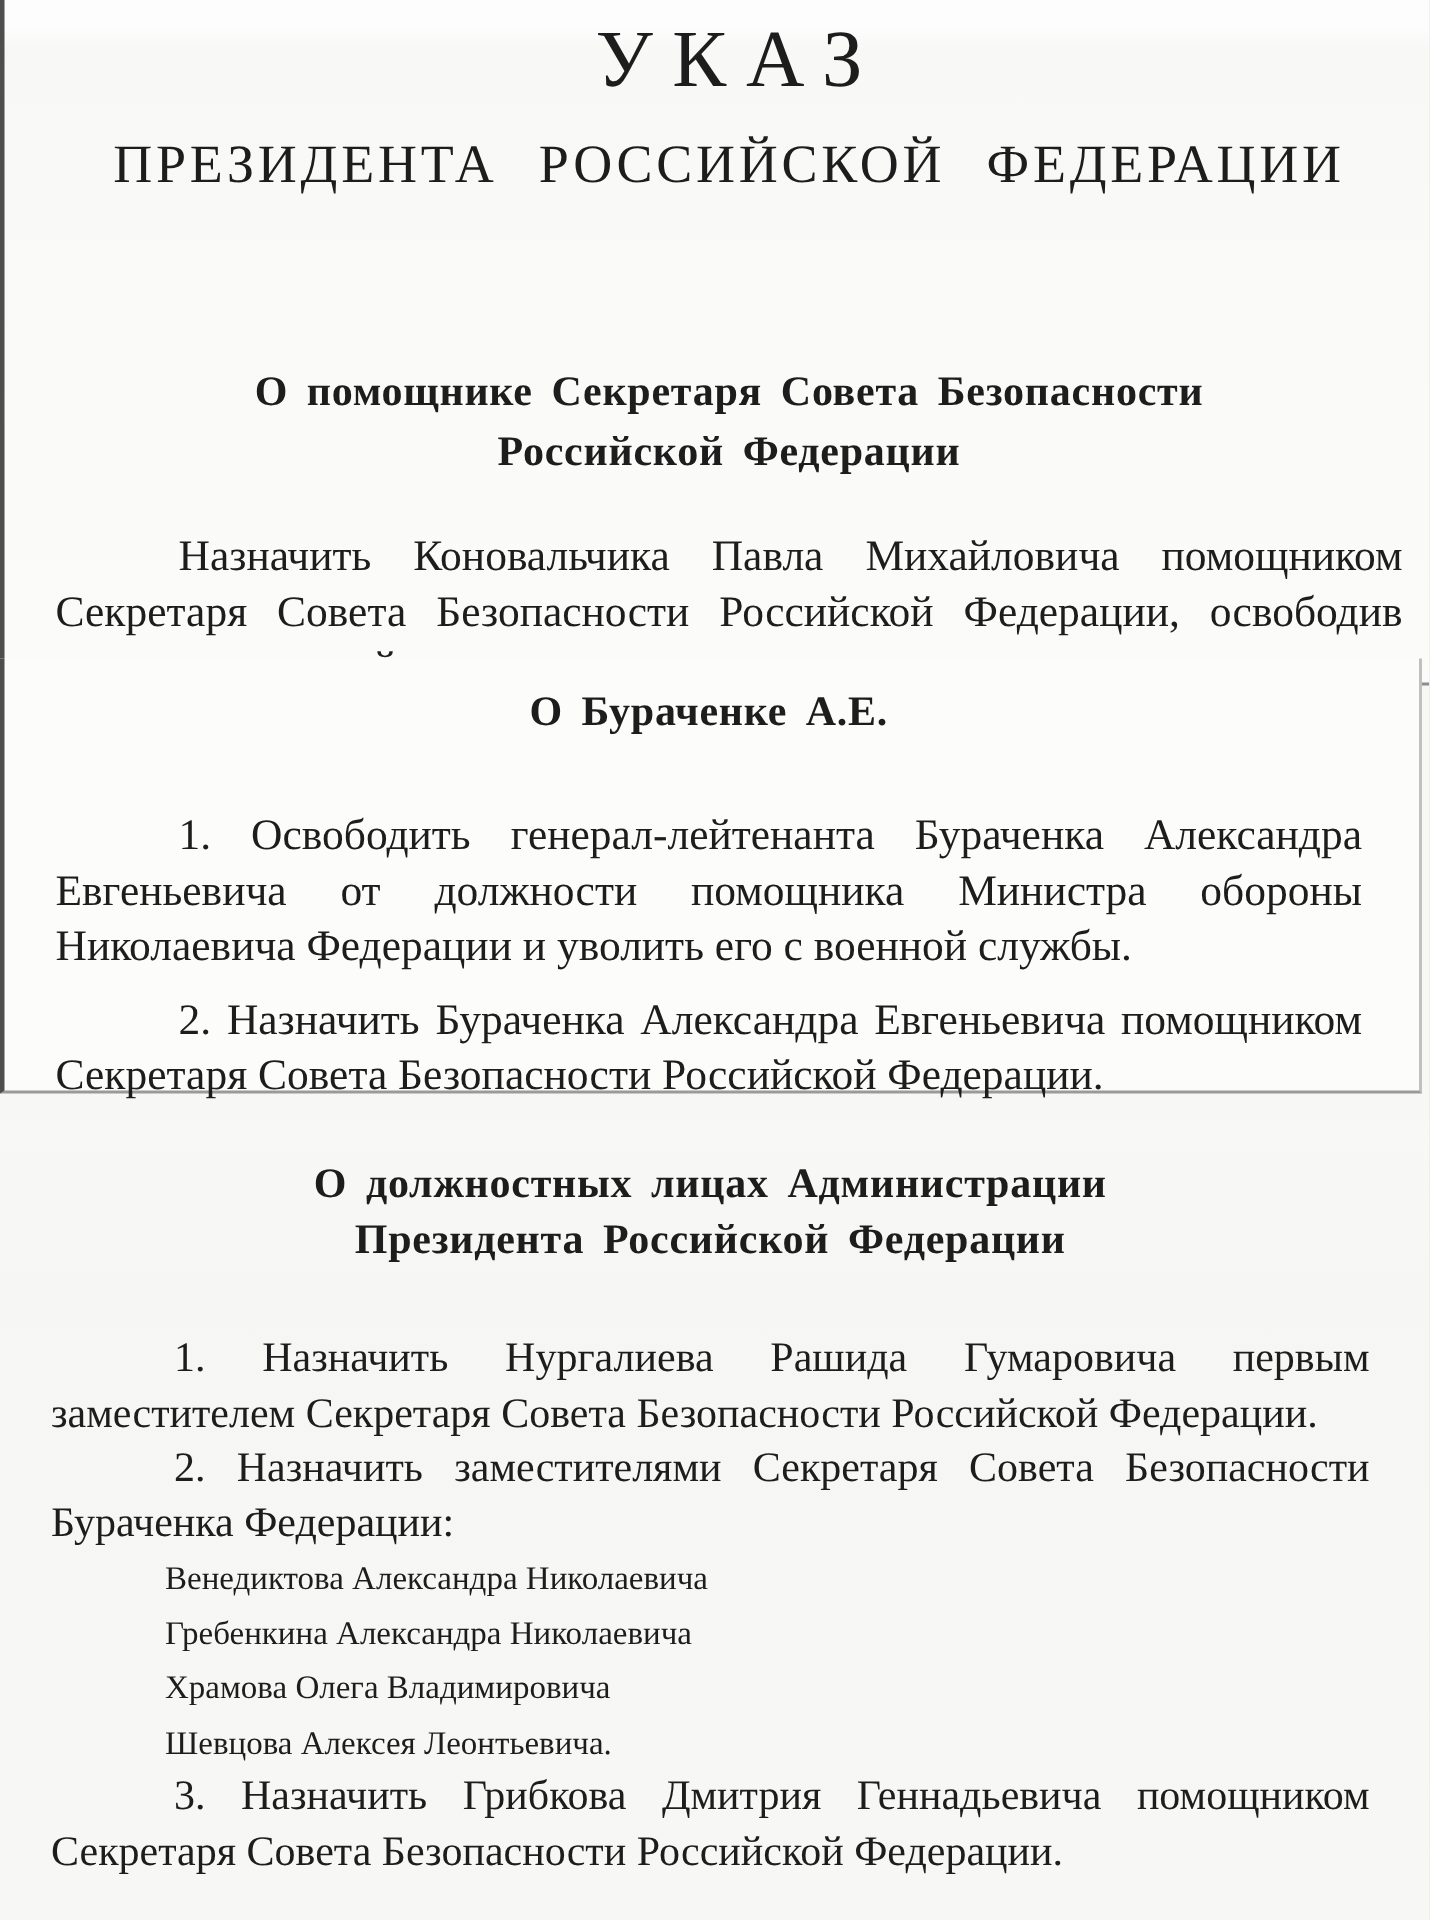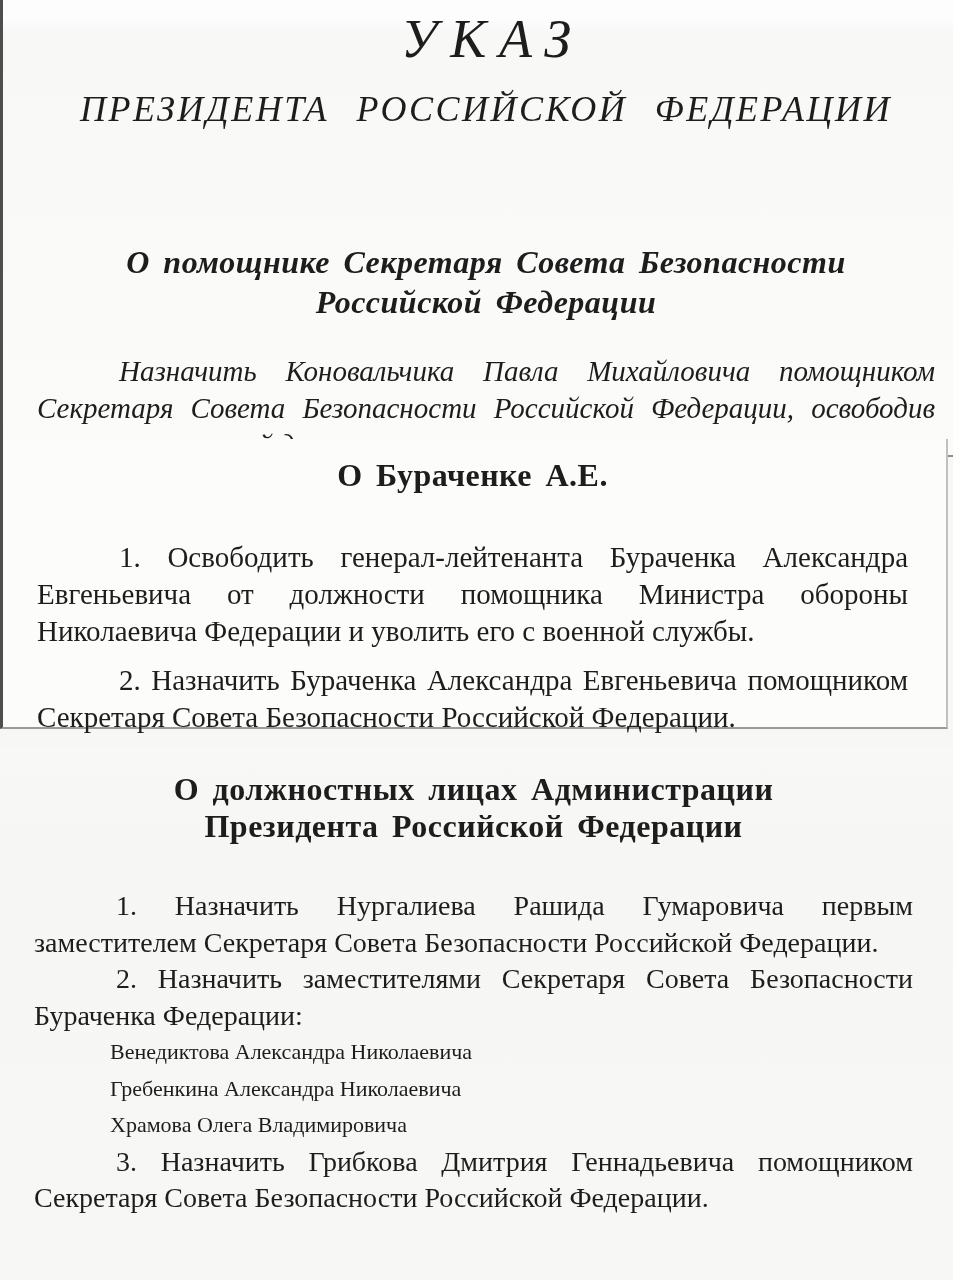--- a/index.html
+++ b/index.html
@@ -14,37 +14,36 @@
     color: #1d1d1d;
   }
   .sec { box-sizing: border-box; position: absolute; left: 0; }
 
   
   .sec1 {
     top: 0; width: 953px; height: 455px;
     padding: 8px 18px 0 34px;
     background: linear-gradient(180deg, #fdfdfd 0%, #fdfdfd 4%, #f8f8f7 7%, #fafaf9 60%, #fbfbfa 100%);
     border-left: 3px solid #4e4e4e;
-    font-style: italic;
   }
   .doc-title {
     margin: 0; text-align: center;
     font-size: 54px; font-weight: 400;
     letter-spacing: 13px; text-indent: 13px;
     line-height: 62px;
   }
   .doc-subtitle {
     margin: 18px 0 0 0; text-align: center;
     font-size: 36px; font-weight: 400;
     letter-spacing: 2.5px; word-spacing: 16px;
     line-height: 42px;
   }
   .heading {
     text-align: center; font-weight: bold;
-    font-size: 32px; line-height: 40px;
+    font-size: 28px; line-height: 40px;
     letter-spacing: 0.5px; word-spacing: 5px;
   }
   .sec1 .heading { margin-top: 112px; }
 
   .para { font-size: 29px; line-height: 37px; }
   .ln { display: block; }
   .ind { text-indent: 82px; }
   .jst { text-align: justify; text-align-last: justify; }
 
   .sec1 .para { margin-top: 31px; }
@@ -135,20 +134,21 @@
 
     <div class="para">
       <span class="ln ind jst">2. Назначить заместителями Секретаря Совета Безопасности</span>
       <span class="ln">Бураченка Федерации:</span>
     </div>
 
     <ul class="name-list">
       <li>Венедиктова Александра Николаевича</li>
       <li>Гребенкина Александра Николаевича</li>
       <li>Храмова Олега Владимировича</li>
+      <li>Шевцова Алексея Леонтьевича.</li>
     </ul>
 
     <div class="para">
       <span class="ln ind jst">3. Назначить Грибкова Дмитрия Геннадьевича помощником</span>
       <span class="ln">Секретаря Совета Безопасности Российской Федерации.</span>
     </div>
   </section>
 
 </div>
 

